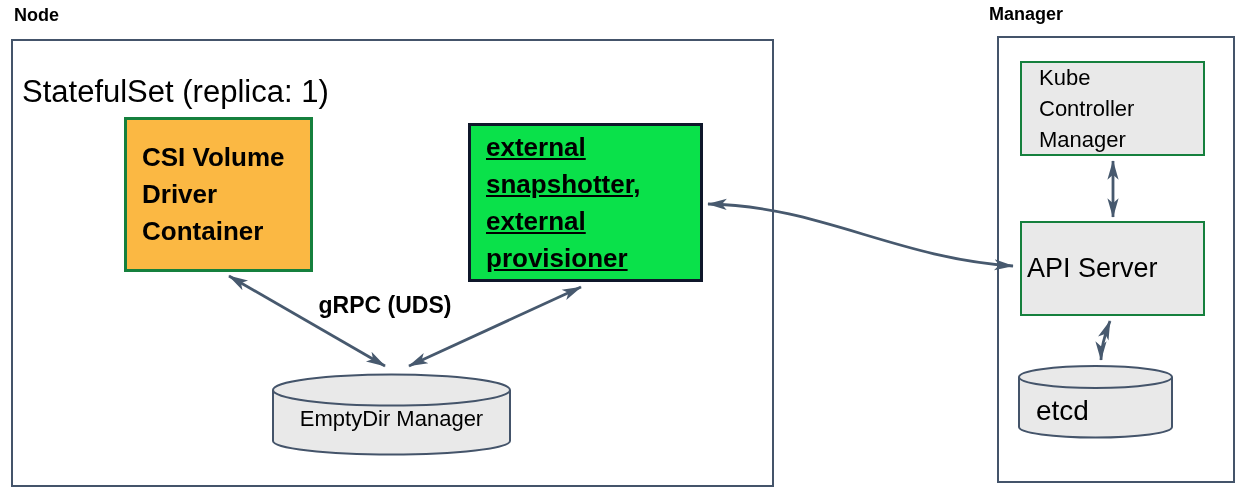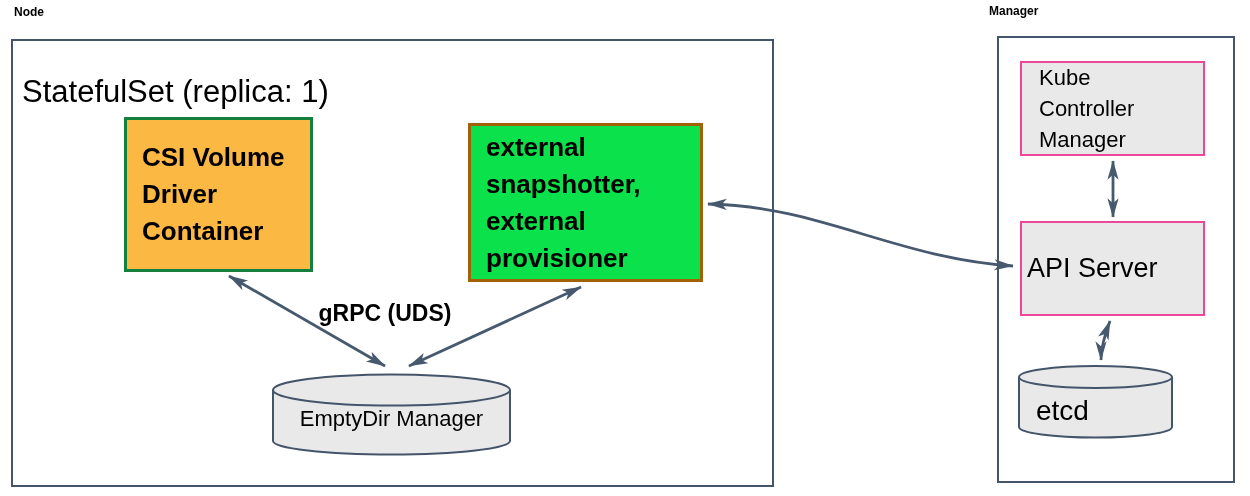--- a/index.html
+++ b/index.html
@@ -8,21 +8,21 @@
     width: 1250px;
     height: 496px;
     background: #ffffff;
     font-family: "Liberation Sans", sans-serif;
     color: #000000;
     overflow: hidden;
   }
   .abs { position: absolute; box-sizing: border-box; }
 
   .group-label {
-    font-size: 12px;
+    font-size: 18px;
     font-weight: bold;
     z-index: 1;
     text-align: center;
   }
   .node-label   { left: 14px;  top: 5px; }
   .master-label { left: 989px; top: 4px; }
 
   .outer-box {
     border: 2px solid #44546A;
     background: #ffffff;
@@ -51,34 +51,35 @@
     z-index: 1;
   }
   .csi-box {
     left: 124px; top: 117px; width: 189px; height: 155px;
     background: #FBB843;
     border: 3px solid #15803d;
   }
   .sidecar-box {
     left: 468px; top: 123px; width: 235px; height: 159px;
     background: #0AE14A;
-    border: 3px solid #a16207;
+    border: 3px solid #0f172a;
+    text-decoration: underline;
   }
 
   .grpc-label {
-    left: 300px; top: 300px; width: 170px;
+    left: 300px; top: 292px; width: 170px;
     text-align: center;
     font-size: 23px;
     font-weight: bold;
     z-index: 3;
   }
 
   .gray-box {
     background: #E9E9E9;
-    border: 2px solid #ec4899;
+    border: 2px solid #15803d;
     z-index: 1;
   }
   .kcm-box {
     left: 1020px; top: 61px; width: 185px; height: 95px;
     display: flex;
     flex-direction: column;
     justify-content: center;
     padding-left: 17px;
     white-space: pre-line;
     font-size: 22px;

